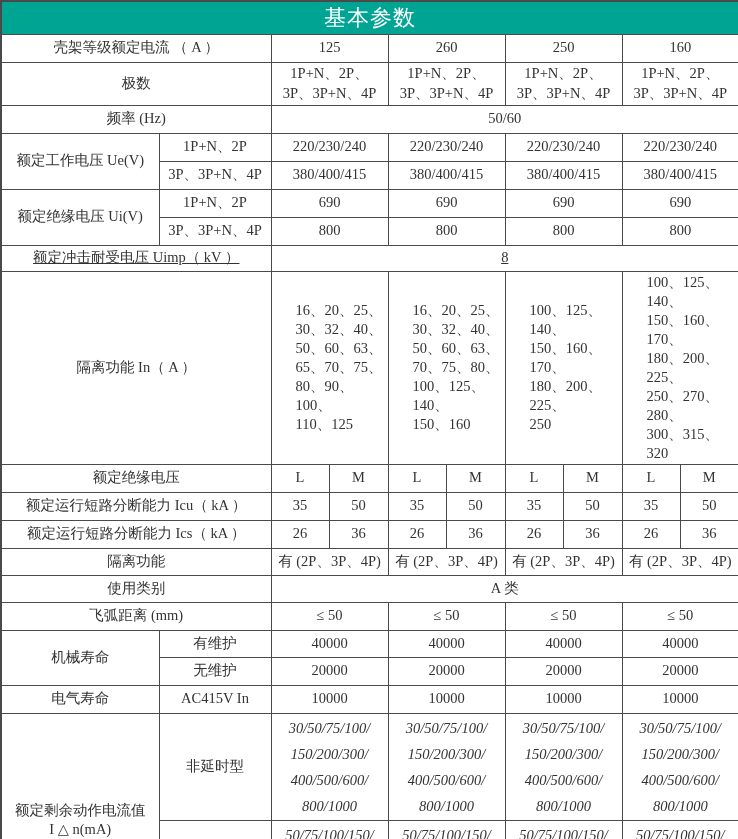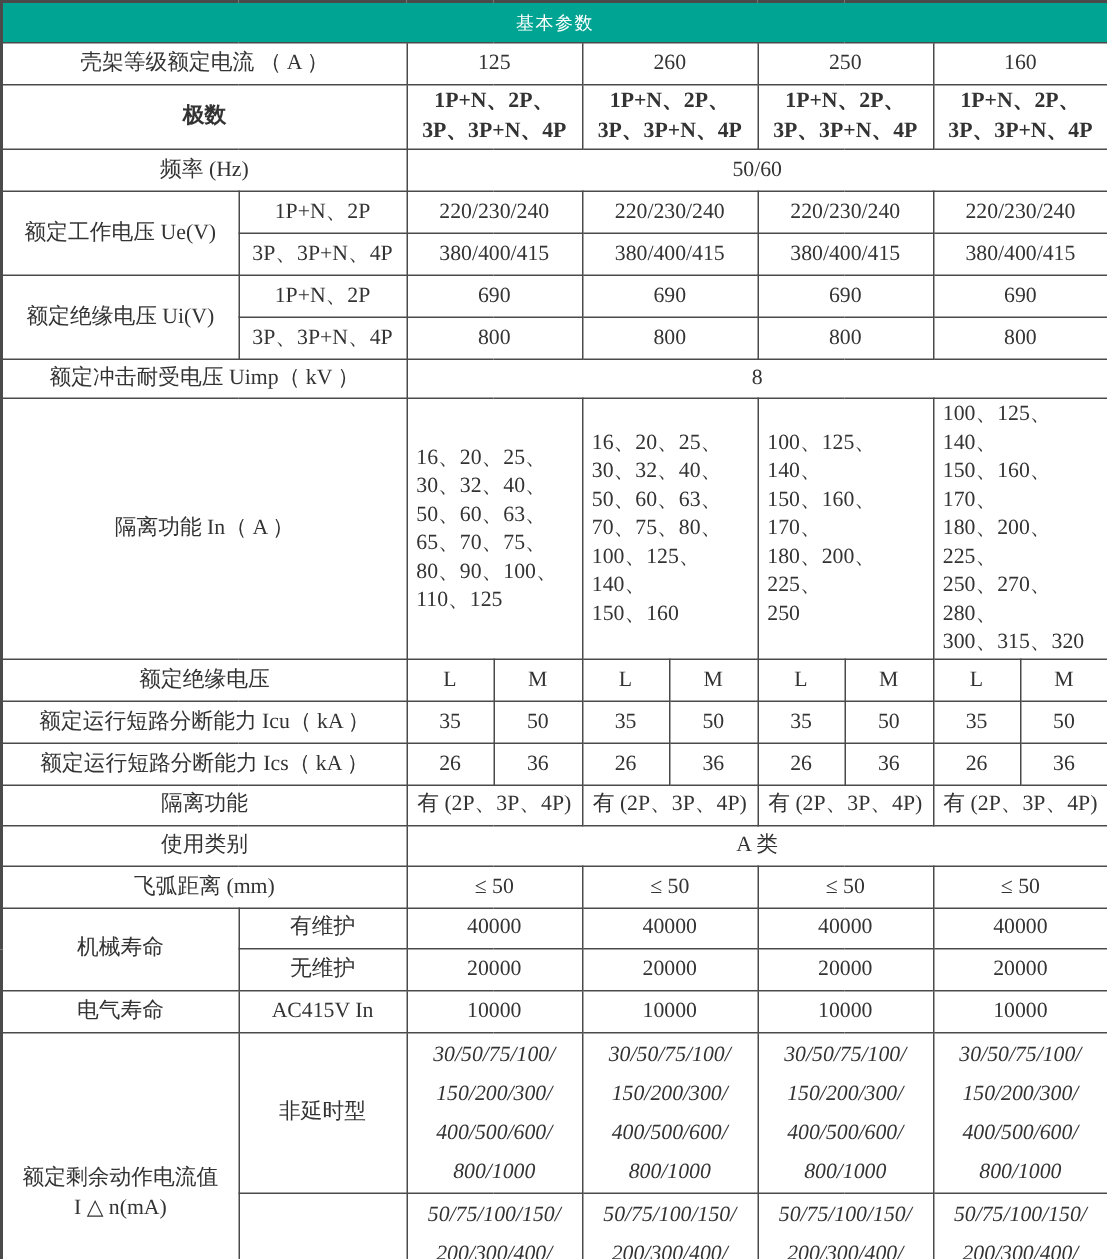--- a/index.html
+++ b/index.html
@@ -6,28 +6,28 @@
     --header-bg:#00a492;
     --header-text:#ffffff;
     --grid:#4a4a4a;
     --text:#333333;
   }
   html,body{margin:0;padding:0;background:#ffffff;}
   body{width:738px;font-family:"Liberation Serif","DejaVu Serif",serif;color:var(--text);}
   .sheet{width:738px;border-bottom:4px solid var(--header-bg);}
   table{width:738px;border-collapse:collapse;table-layout:fixed;border:2px solid var(--grid);}
   th,td{border:1px solid var(--grid);text-align:center;vertical-align:middle;padding:1px 2px;font-size:14.5px;line-height:1.35;overflow:hidden;}
-  th.title{background:var(--header-bg);color:var(--header-text);font-size:12px;font-weight:normal;letter-spacing:1px;height:24px;}
+  th.title{background:var(--header-bg);color:var(--header-text);font-size:22px;font-weight:normal;letter-spacing:1px;height:24px;}
   .pre{white-space:pre-line;}
-  td.list{text-align:left;padding-left:6px;line-height:19px;}
+  td.list{text-align:left;padding-left:24px;line-height:19px;}
   td.spread{line-height:26px;font-style:italic;}
   tr.h28{height:28px;}
   tr.h27{height:27px;}
-  tr.h26{height:26px;}
-  tr.h43{height:43px;font-weight:bold;}
+  tr.h26{height:26px;text-decoration:underline;}
+  tr.h43{height:43px;}
   tr.h117{height:117px;}
   tr.h107{height:107px;}
   tr.h97{height:97px;}
 </style>
 </head>
 <body>
 
 <div class="sheet">
 <table>
   <colgroup>

